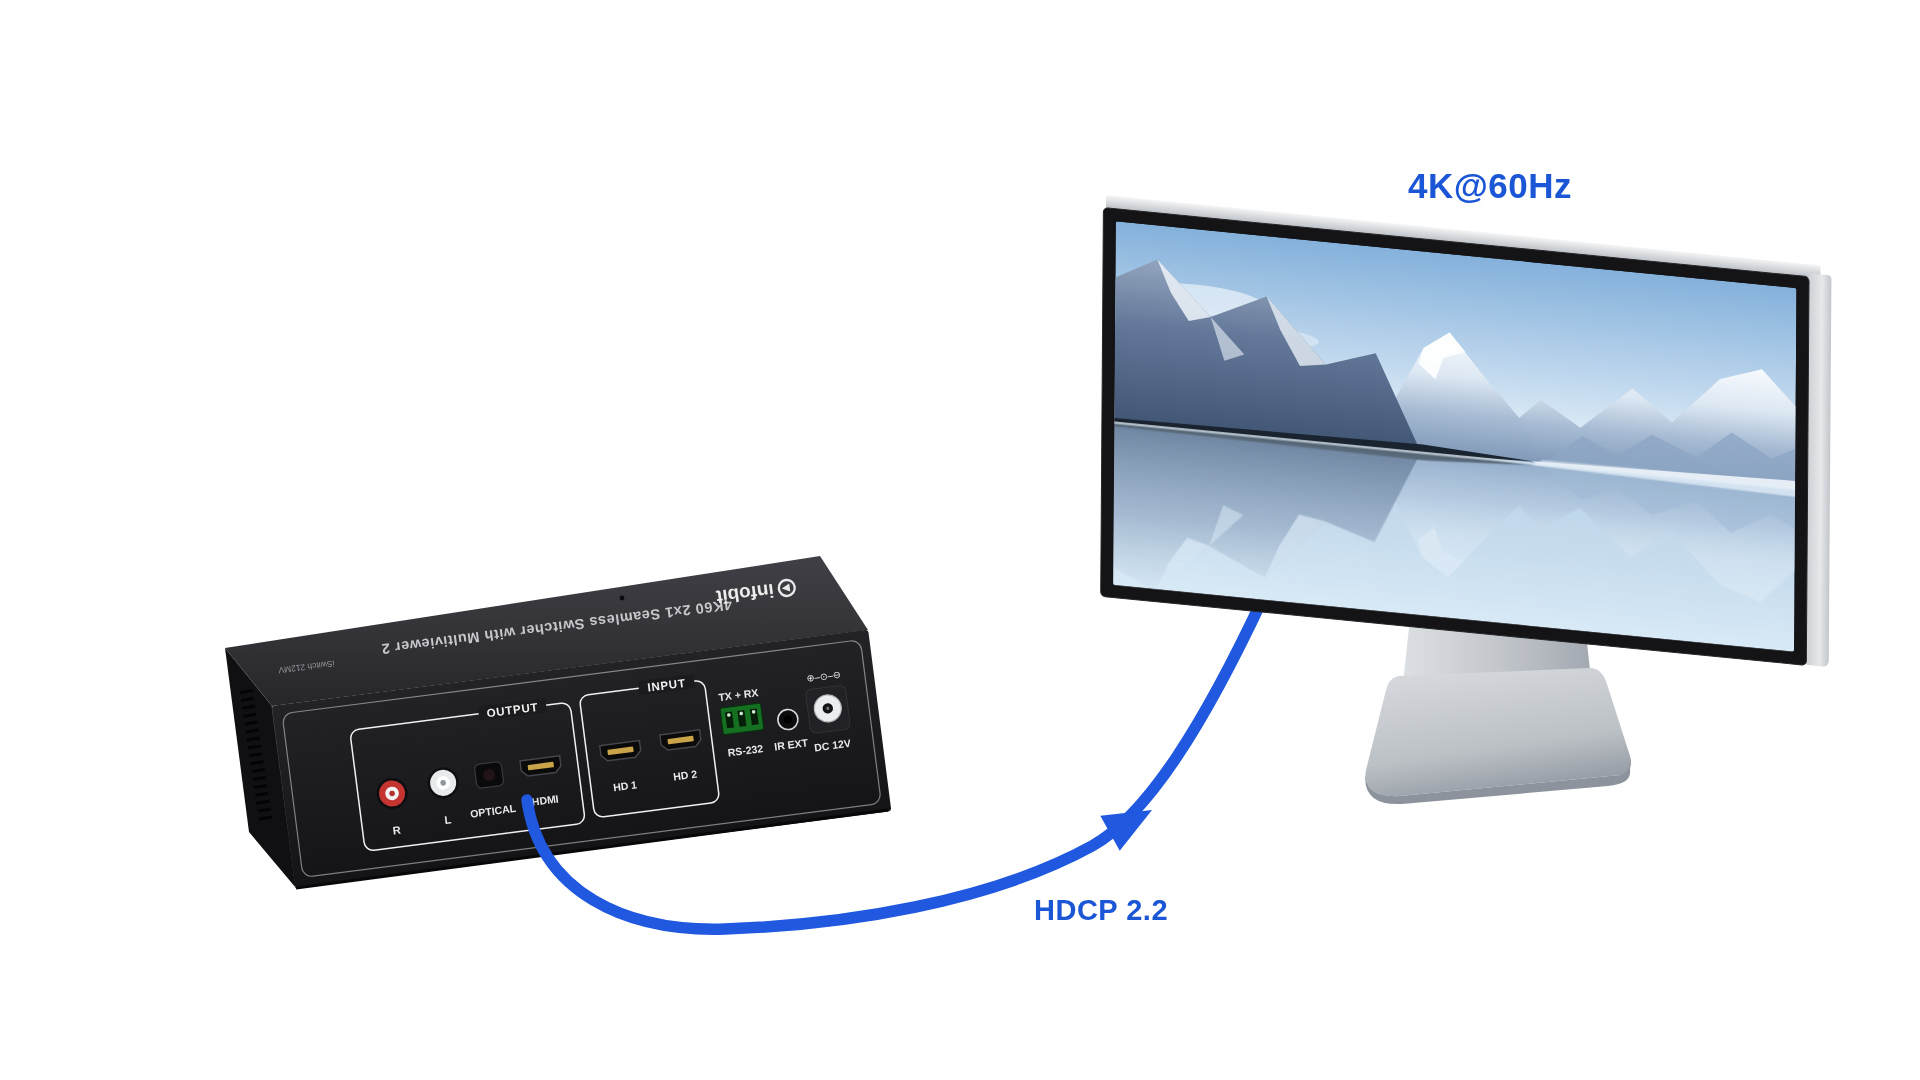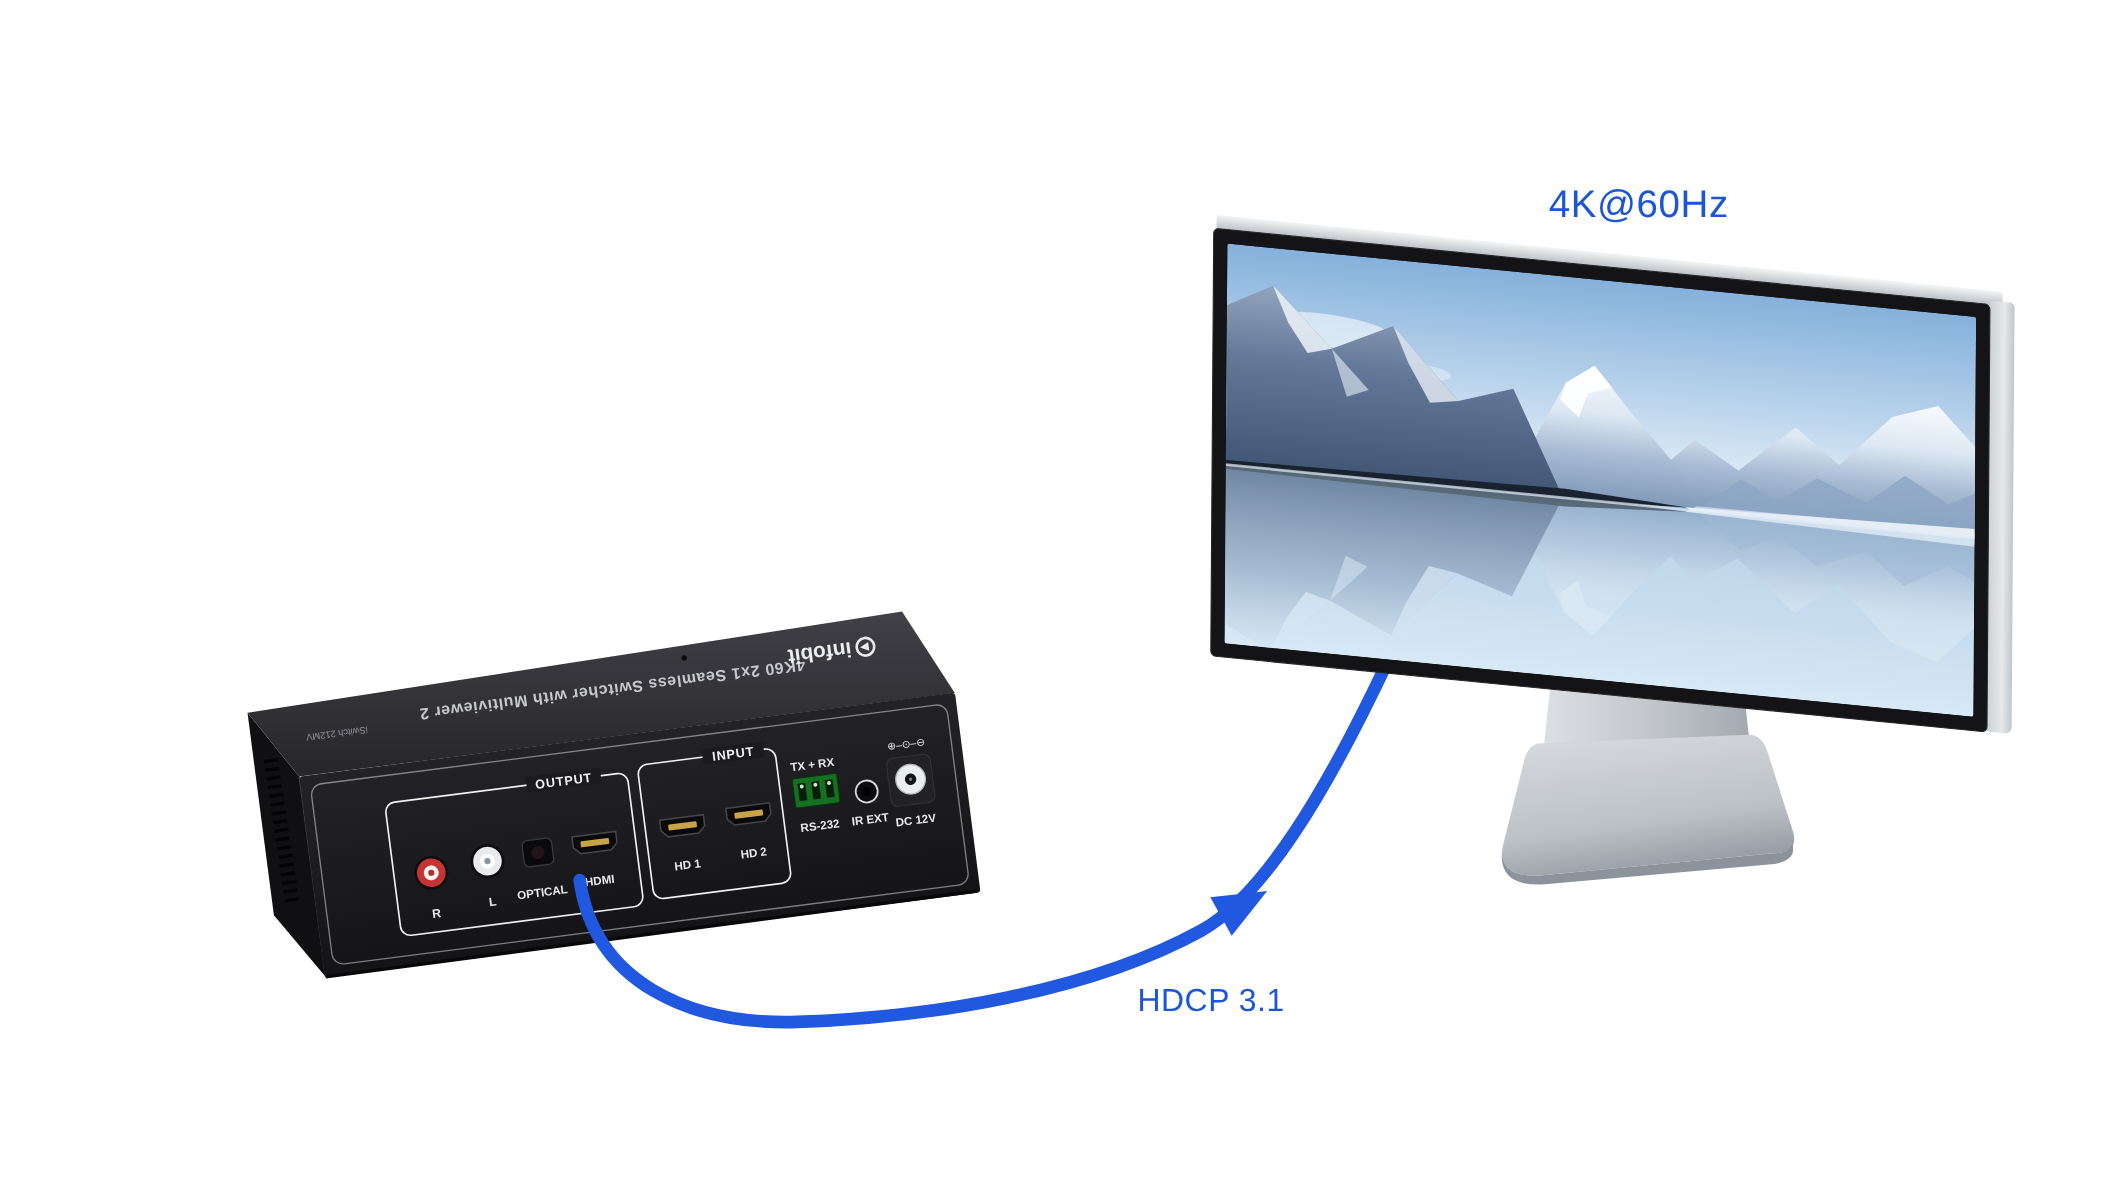--- a/index.html
+++ b/index.html
@@ -16,21 +16,21 @@
   .monitor .right-edge{position:absolute;left:709px;top:9px;width:23px;height:390px;
     background:linear-gradient(90deg,#cdd0d4,#e6e8ea 60%,#c2c6cb);border-radius:0 4px 6px 2px;}
   .monitor .bezel{position:absolute;left:0;top:12px;width:710px;height:388px;background:#141416;
     border:1px solid #26262a;border-radius:5px;box-sizing:border-box;padding:12px;}
   .monitor .screen{width:684px;height:362px;display:block;border-radius:2px;overflow:hidden;}
 
   
   .stand-svg{position:absolute;left:0;top:0;}
 
   
-  .blue-label{position:absolute;font-weight:normal;color:#1a56d6;letter-spacing:0.5px;}
+  .blue-label{position:absolute;font-weight:bold;color:#1a56d6;letter-spacing:0.5px;}
   .label-4k{left:1408px;top:166px;font-size:35px;}
   .label-cable{left:966px;top:740px;font-size:29px;line-height:40px;}
   .label-hdcp{left:1034px;top:894px;font-size:29px;}
 </style>
 </head>
 <body>
 
 <div class="canvas">
 
   <svg class="stand-svg" width="1920" height="1080">
@@ -225,14 +225,14 @@
         <use href="#scape" transform="matrix(1,0,0,-1,0,400)" opacity="0.62"></use>
         <rect x="0" y="200" width="684" height="162" fill="url(#waterOverlay)"></rect>
         <rect x="0" y="199" width="684" height="2.5" fill="#e3eef7" opacity="0.7"></rect>
       </svg>
     </div>
   </div>
 
   <div class="blue-label label-4k">4K@60Hz</div>
 
 
-  <div class="blue-label label-hdcp">HDCP 3.1</div>
+  <div class="blue-label label-hdcp">HDCP 2.2</div>
 </div>
 
 </body></html>

